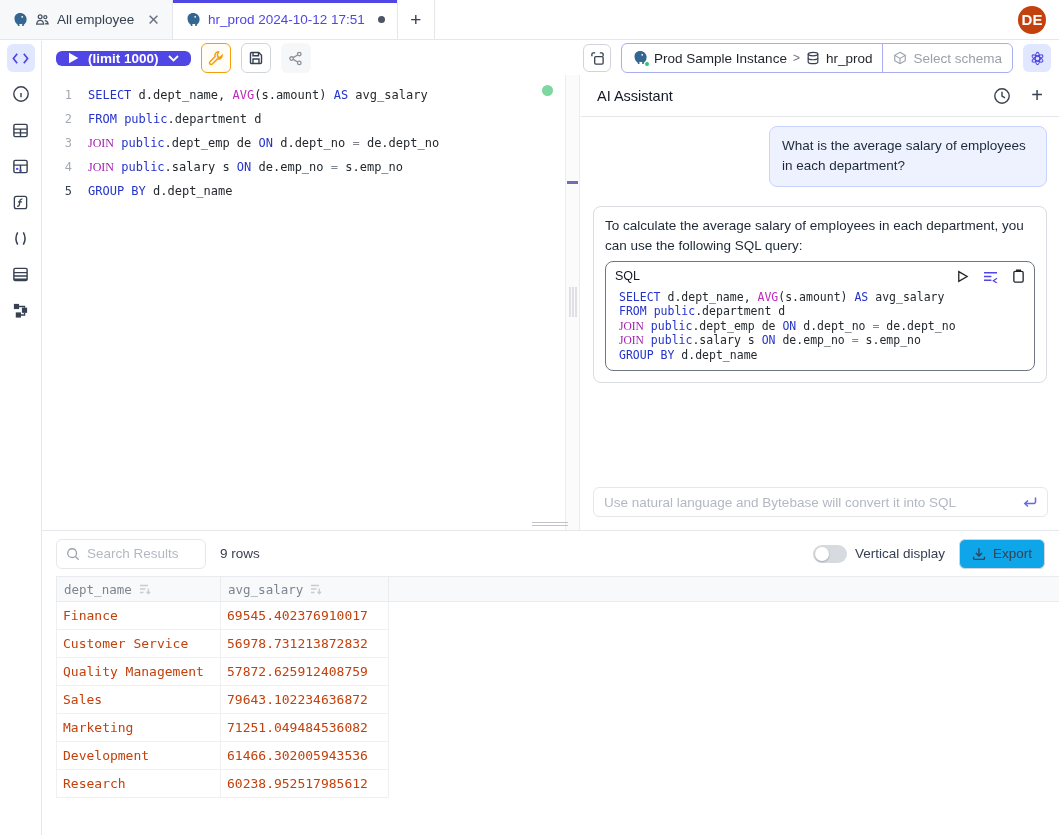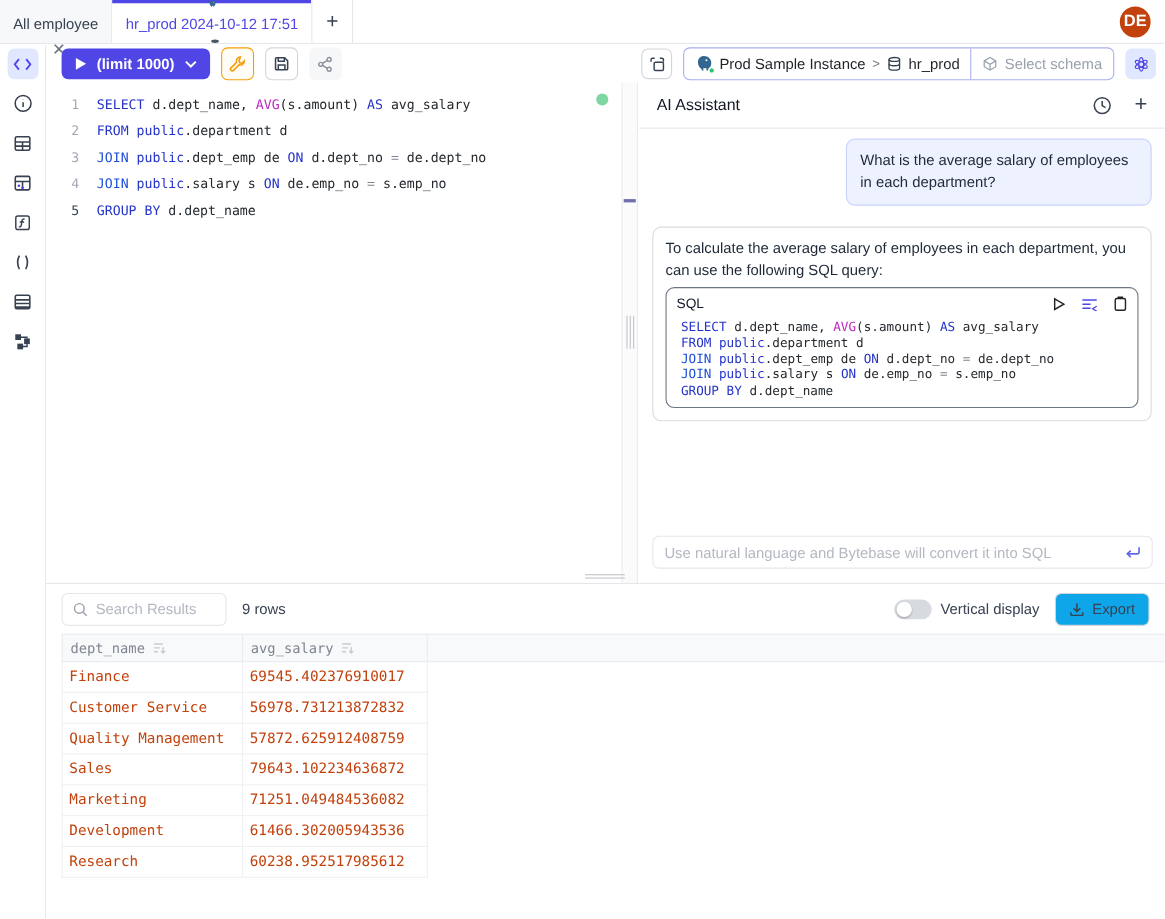--- a/index.html
+++ b/index.html
@@ -2,32 +2,32 @@
 <html><head>
 <meta charset="utf-8">
 <style>
   * { margin:0; padding:0; box-sizing:border-box; }
   html,body { background:#fff; }
   body { font-family:"Liberation Sans", sans-serif; }
   .app { position:relative; width:1059px; height:835px; background:#fff; overflow:hidden; color:#1f2328; }
 
   
   .tabbar { position:absolute; left:0; top:0; right:0; height:40px; display:flex; align-items:stretch; border-bottom:1px solid #e5e7eb; background:#fff; }
-  .tab { display:flex; align-items:center; gap:7px; padding:0 12px; font-size:13.5px; border-right:1px solid #e5e7eb; cursor:default;flex-direction:column; }
+  .tab { display:flex; align-items:center; gap:7px; padding:0 12px; font-size:13.5px; border-right:1px solid #e5e7eb; cursor:default; }
   .tab-inactive { background:#f7f8fa; color:#374151; }
   .tab-active { background:#fff; color:#4f46e5; box-shadow:inset 0 3px 0 #4f46e5; font-weight:400; }
   .tab .close { color:#6b7280; font-size:15px; margin-left:6px; }
   .unsaved-dot { width:7px; height:7px; border-radius:50%; background:#4b5563; margin-left:6px; }
   .tab-add { width:37px; display:flex; align-items:center; justify-content:center; font-size:19px; color:#374151; border-right:1px solid #e5e7eb; }
   .tabbar .spacer { flex:1; }
   .avatar { align-self:center; margin-right:13px; width:28px; height:28px; border-radius:50%; background:#c2410c; color:#fff; font-size:15px; font-weight:bold; display:flex; align-items:center; justify-content:center;text-align:right; }
 
   
   .toolbar { position:absolute; left:42px; top:41px; right:0; height:34px; display:flex; align-items:center; padding:0 8px 0 14px; gap:10px; }
-  .run-btn { height:28px; background:#4f46e5; border:none; border-radius:6px; color:#fff; font-size:13.5px; font-weight:bold; display:flex; align-items:center; gap:9px; padding:0 12px; font-family:inherit; }
+  .run-btn { height:15px; background:#4f46e5; border:none; border-radius:6px; color:#fff; font-size:13.5px; font-weight:bold; display:flex; align-items:center; gap:9px; padding:0 12px; font-family:inherit; }
   .icon-btn { width:30px; height:30px; border-radius:6px; display:flex; align-items:center; justify-content:center; background:#fff; border:1px solid #d1d5db; }
   .icon-btn.wrench { border-color:#f59e0b; background:#fffdf5; color:#f59e0b; }
   .icon-btn.save { color:#374151; }
   .icon-btn.share { border-color:transparent; background:#f6f7f8; color:#8a919c; }
   .toolbar .spacer { flex:1; }
   .batch-btn { width:28px; height:28px; border:1px solid #d1d5db; border-radius:6px; background:#fff; display:flex; align-items:center; justify-content:center; color:#374151; }
   .conn-pill { height:30px; border:1px solid #a8aef0; border-radius:6px; display:flex; align-items:stretch; overflow:hidden; background:#fff; }
   .conn-left { display:flex; align-items:center; gap:6px; padding:0 10px; font-size:13.5px; color:#1f2328; }
   .conn-sep-gt { color:#6b7280; font-size:12px; }
   .conn-right { display:flex; align-items:center; gap:6px; padding:0 10px; border-left:1px solid #a8aef0; color:#9aa1ab; font-size:13.5px; }
@@ -41,21 +41,21 @@
   .side-item.active { background:#e0e7ff; color:#4f46e5; }
 
   
   .editor { position:absolute; left:42px; top:75px; width:523px; height:455px; background:#fff; font-family:"DejaVu Sans Mono", monospace; font-size:12px; }
   .editor-inner { display:flex; padding-top:8px; }
   .gutter { width:46px; text-align:right; padding-right:16px; color:#a3a9b3; }
   .gutter-no { height:24px; line-height:24px; }
   .gutter-no.active { color:#374151; }
   .codecol .code-line { height:24px; line-height:24px; white-space:pre; }
   .tk-kw { color:#2433c9; }
-  .tk-kw2 { color:#1d4ed8; }
+  .tk-kw2 { color:#a21caf;font-family:Liberation Serif, serif; }
   .tk-fn { color:#bd2bbd; }
   .tk-op { color:#7d8590; }
   .tk-pl { color:#24292e; }
   .conn-ok-dot { position:absolute; top:10px; right:12px; width:11px; height:11px; border-radius:50%; background:#7ed7a0; }
 
   
   .vdivider { position:absolute; left:565px; top:75px; width:15px; height:455px; background:#fbfbfc; border-left:1px solid #ececee; border-right:1px solid #ececee; }
   .vscroll-thumb { position:absolute; left:1px; top:106px; width:11px; height:3px; background:#6f6fae; }
   .vhandle { position:absolute; left:50%; top:212px; transform:translateX(-50%); display:flex; gap:2px; }
   .vhandle i { display:block; width:1px; height:30px; background:#c2c6cc; }

